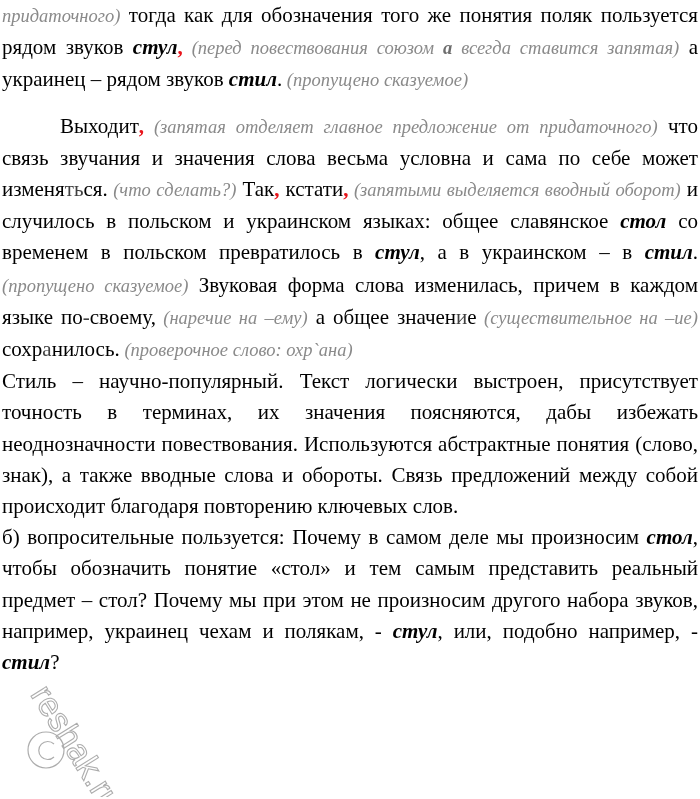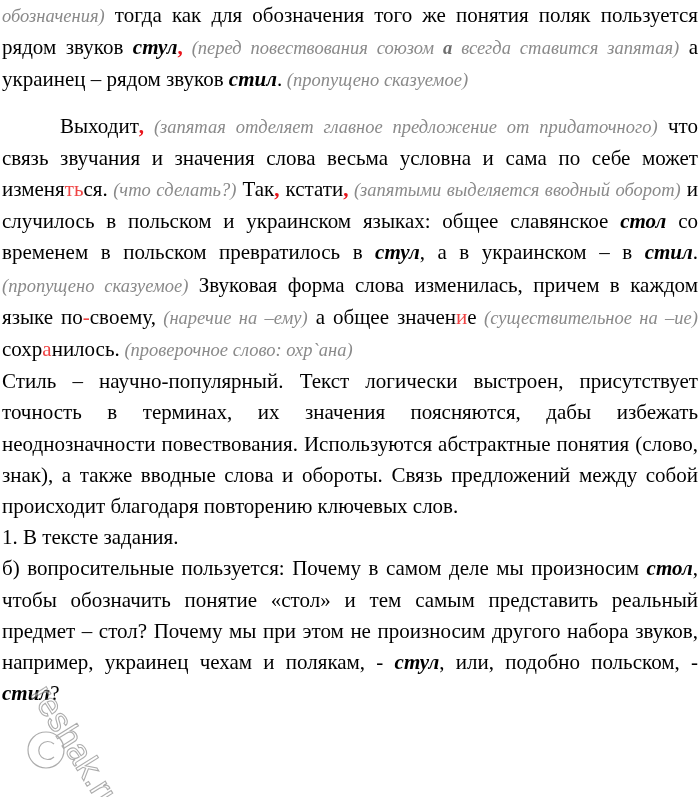--- a/index.html
+++ b/index.html
@@ -30,53 +30,52 @@
     }
     .para.indent { text-indent: 58px; }
     .gap-s { margin-top: 14px; }
     .gap-m { margin-top: 0; }
     .note {
       font-style: italic;
       color: #8a8a8a;
       font-size: 18.5px;
     }
     .note b { color: #6d6d6d; }
-    .red { color: #ef4444; }
+    .red { color: #404040; }
     .redc { color: #e8141b; font-weight: bold; }
     b { font-weight: bold; font-style: italic; }
     .wm {
       position: absolute;
       left: 4px;
       top: 672px;
       width: 120px;
       height: 125px;
       pointer-events: none;
       opacity: 0.55;
     }
   </style>
 </head>
 <body>
 
 <div class="page">
 
   <p class="para">
-    <span class="note">обозначения)</span><span> тогда как для обозначения того же понятия поляк пользуется рядом звуков </span><b>стул</b><span class="redc">,</span><span class="note"><span> (перед повествования союзом </span><b>а</b><span> всегда ставится запятая)</span></span><span> а украинец – рядом звуков </span><b>стил</b><span>.</span><span class="note"> (пропущено сказуемое)</span>
+    <span class="note">придаточного)</span><span> тогда как для обозначения того же понятия поляк пользуется рядом звуков </span><b>стул</b><span class="redc">,</span><span class="note"><span> (перед повествования союзом </span><b>а</b><span> всегда ставится запятая)</span></span><span> а украинец – рядом звуков </span><b>стил</b><span>.</span><span class="note"> (пропущено сказуемое)</span>
   </p>
 
   <p class="para indent gap-s">
     <span>Выходит</span><span class="redc">,</span><span class="note"> (запятая отделяет главное предложение от придаточного)</span><span> что связь звучания и значения слова весьма условна и сама по себе может изменя</span><span class="red">ть</span><span>ся.</span><span class="note"> (что сделать?)</span><span> Так</span><span class="redc">,</span><span> кстати</span><span class="redc">,</span><span class="note"> (запятыми выделяется вводный оборот)</span><span> и случилось в польском и украинском языках: общее славянское </span><b>стол</b><span> со временем в польском превратилось в </span><b>стул</b><span>, а в украинском – в </span><b>стил</b><span>.</span><span class="note"> (пропущено сказуемое)</span><span> Звуковая форма слова изменилась, причем в каждом языке по</span><span class="red">-</span><span>своему,</span><span class="note"> (наречие на –ему)</span><span> а общее значен</span><span class="red">и</span><span>е</span><span class="note"> (существительное на –ие)</span><span> сохр</span><span class="red">а</span><span>нилось.</span><span class="note"> (проверочное слово: охр`ана)</span>
   </p>
 
   <p class="para gap-m">Стиль – научно-популярный. Текст логически выстроен, присутствует точность в терминах, их значения поясняются, дабы избежать неоднозначности повествования. Используются абстрактные понятия (слово, знак), а также вводные слова и обороты. Связь предложений между собой происходит благодаря повторению ключевых слов.</p>
 
-  <p class="para gap-m">1. В тексте задания.</p>
 
 
   <p class="para gap-m">
-    <span>б) вопросительные пользуется: Почему в самом деле мы произносим </span><b>стол</b><span>, чтобы обозначить понятие «стол» и тем самым представить реальный предмет – стол? Почему мы при этом не произносим другого набора звуков, например, украинец чехам и полякам, - </span><b>стул</b><span>, или, подобно польском, - </span><b>стил</b><span>?</span>
+    <span>б) вопросительные пользуется: Почему в самом деле мы произносим </span><b>стол</b><span>, чтобы обозначить понятие «стол» и тем самым представить реальный предмет – стол? Почему мы при этом не произносим другого набора звуков, например, украинец чехам и полякам, - </span><b>стул</b><span>, или, подобно например, - </span><b>стил</b><span>?</span>
   </p>
 </div>
 
 <svg class="wm" viewBox="0 0 120 125" xmlns="http://www.w3.org/2000/svg">
   <g transform="rotate(58 60 62)" fill="none" stroke="#6a6a6a" stroke-width="1.1">
     <text x="8" y="70" font-family="Liberation Sans, sans-serif" font-size="34" fill="#ffffff" stroke="#6a6a6a" stroke-width="1.1">reshak.ru</text>
   </g>
   <circle cx="42" cy="78" r="18" fill="none" stroke="#6a6a6a" stroke-width="1.2"></circle>
   <path d="M50 72 A9 9 0 1 0 50 85" fill="none" stroke="#6a6a6a" stroke-width="1.2"></path>
 </svg>

